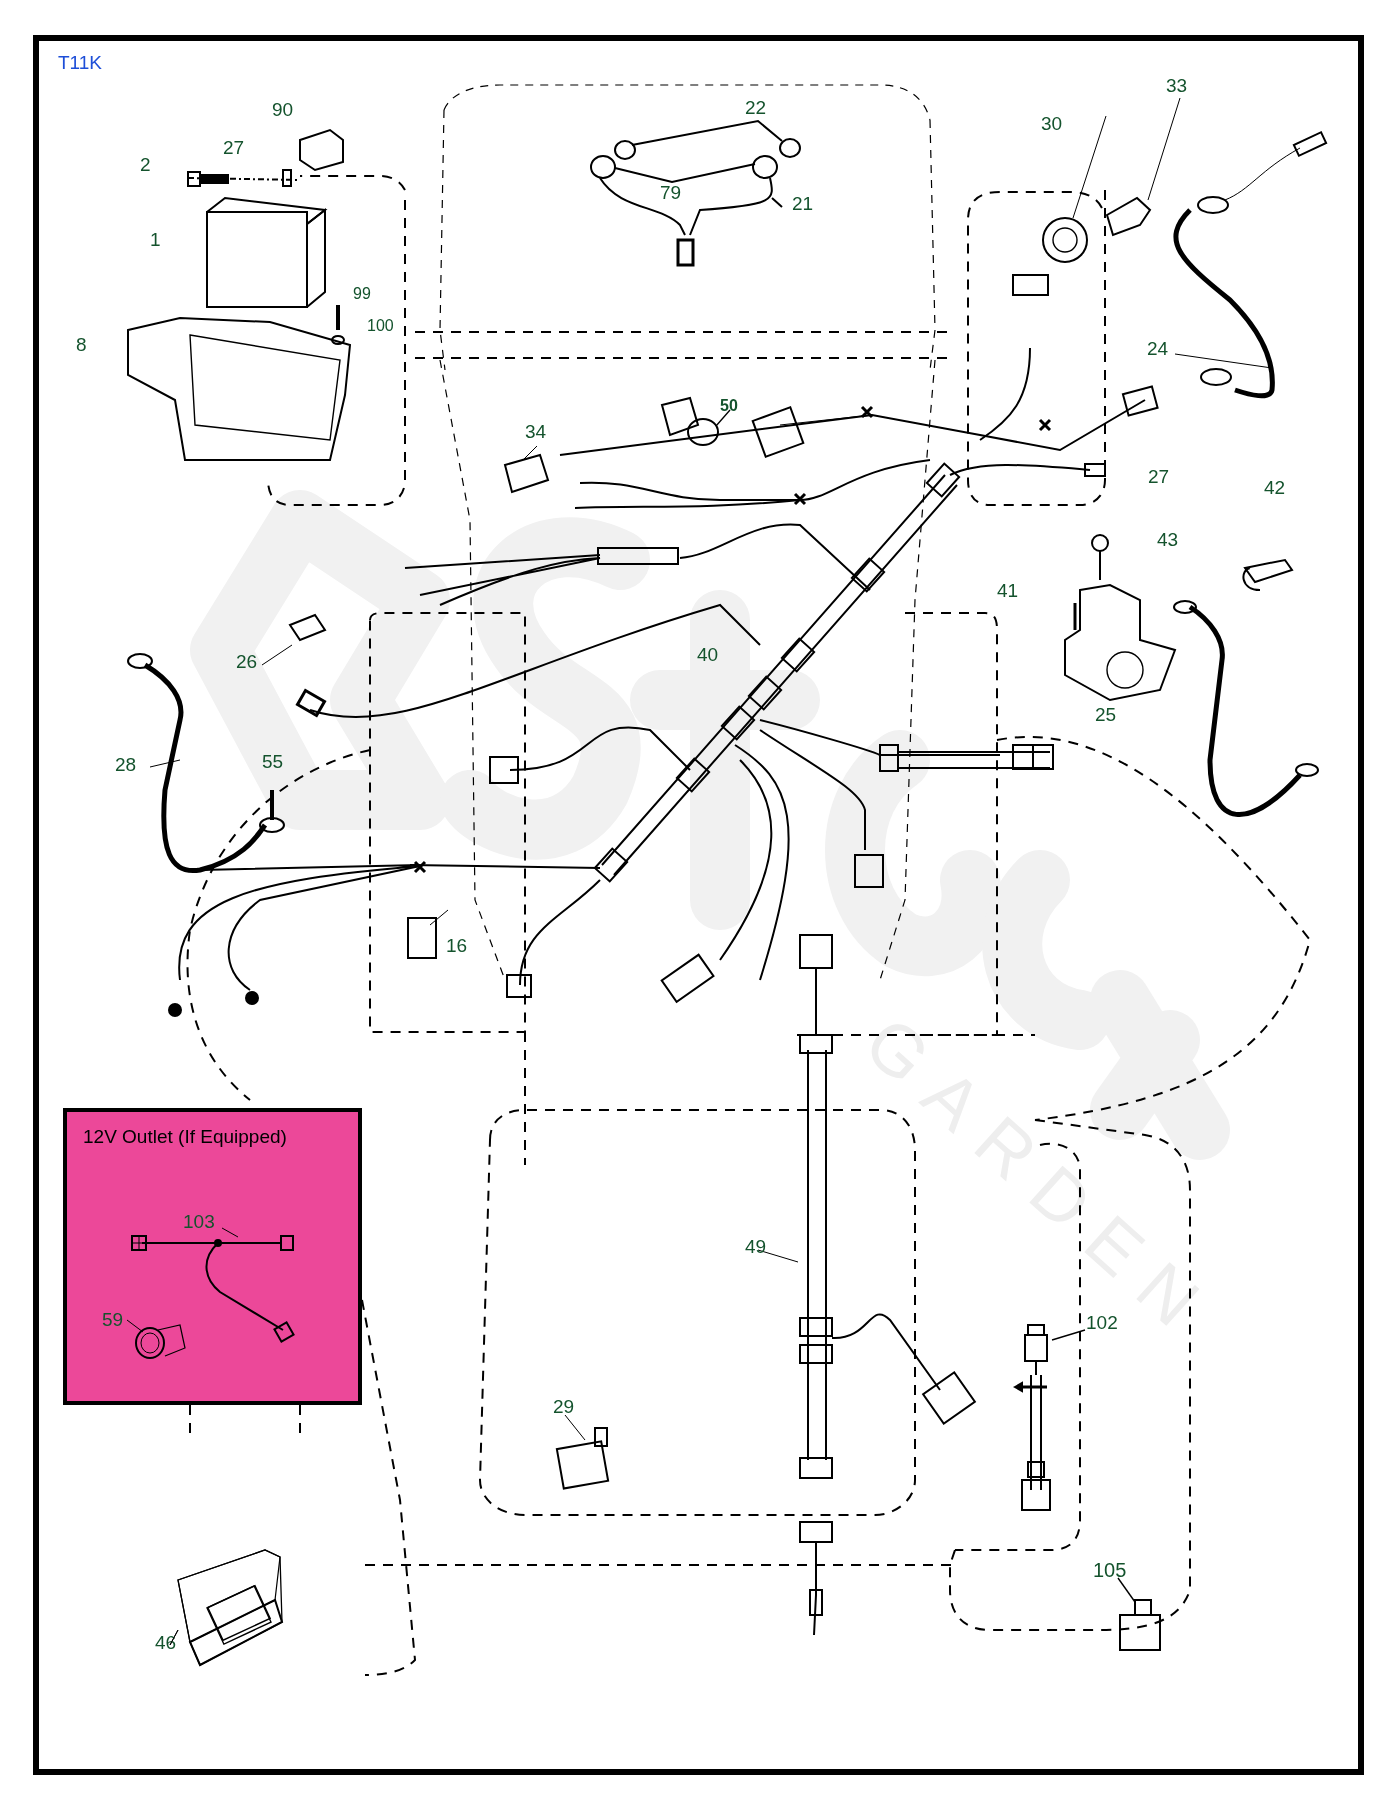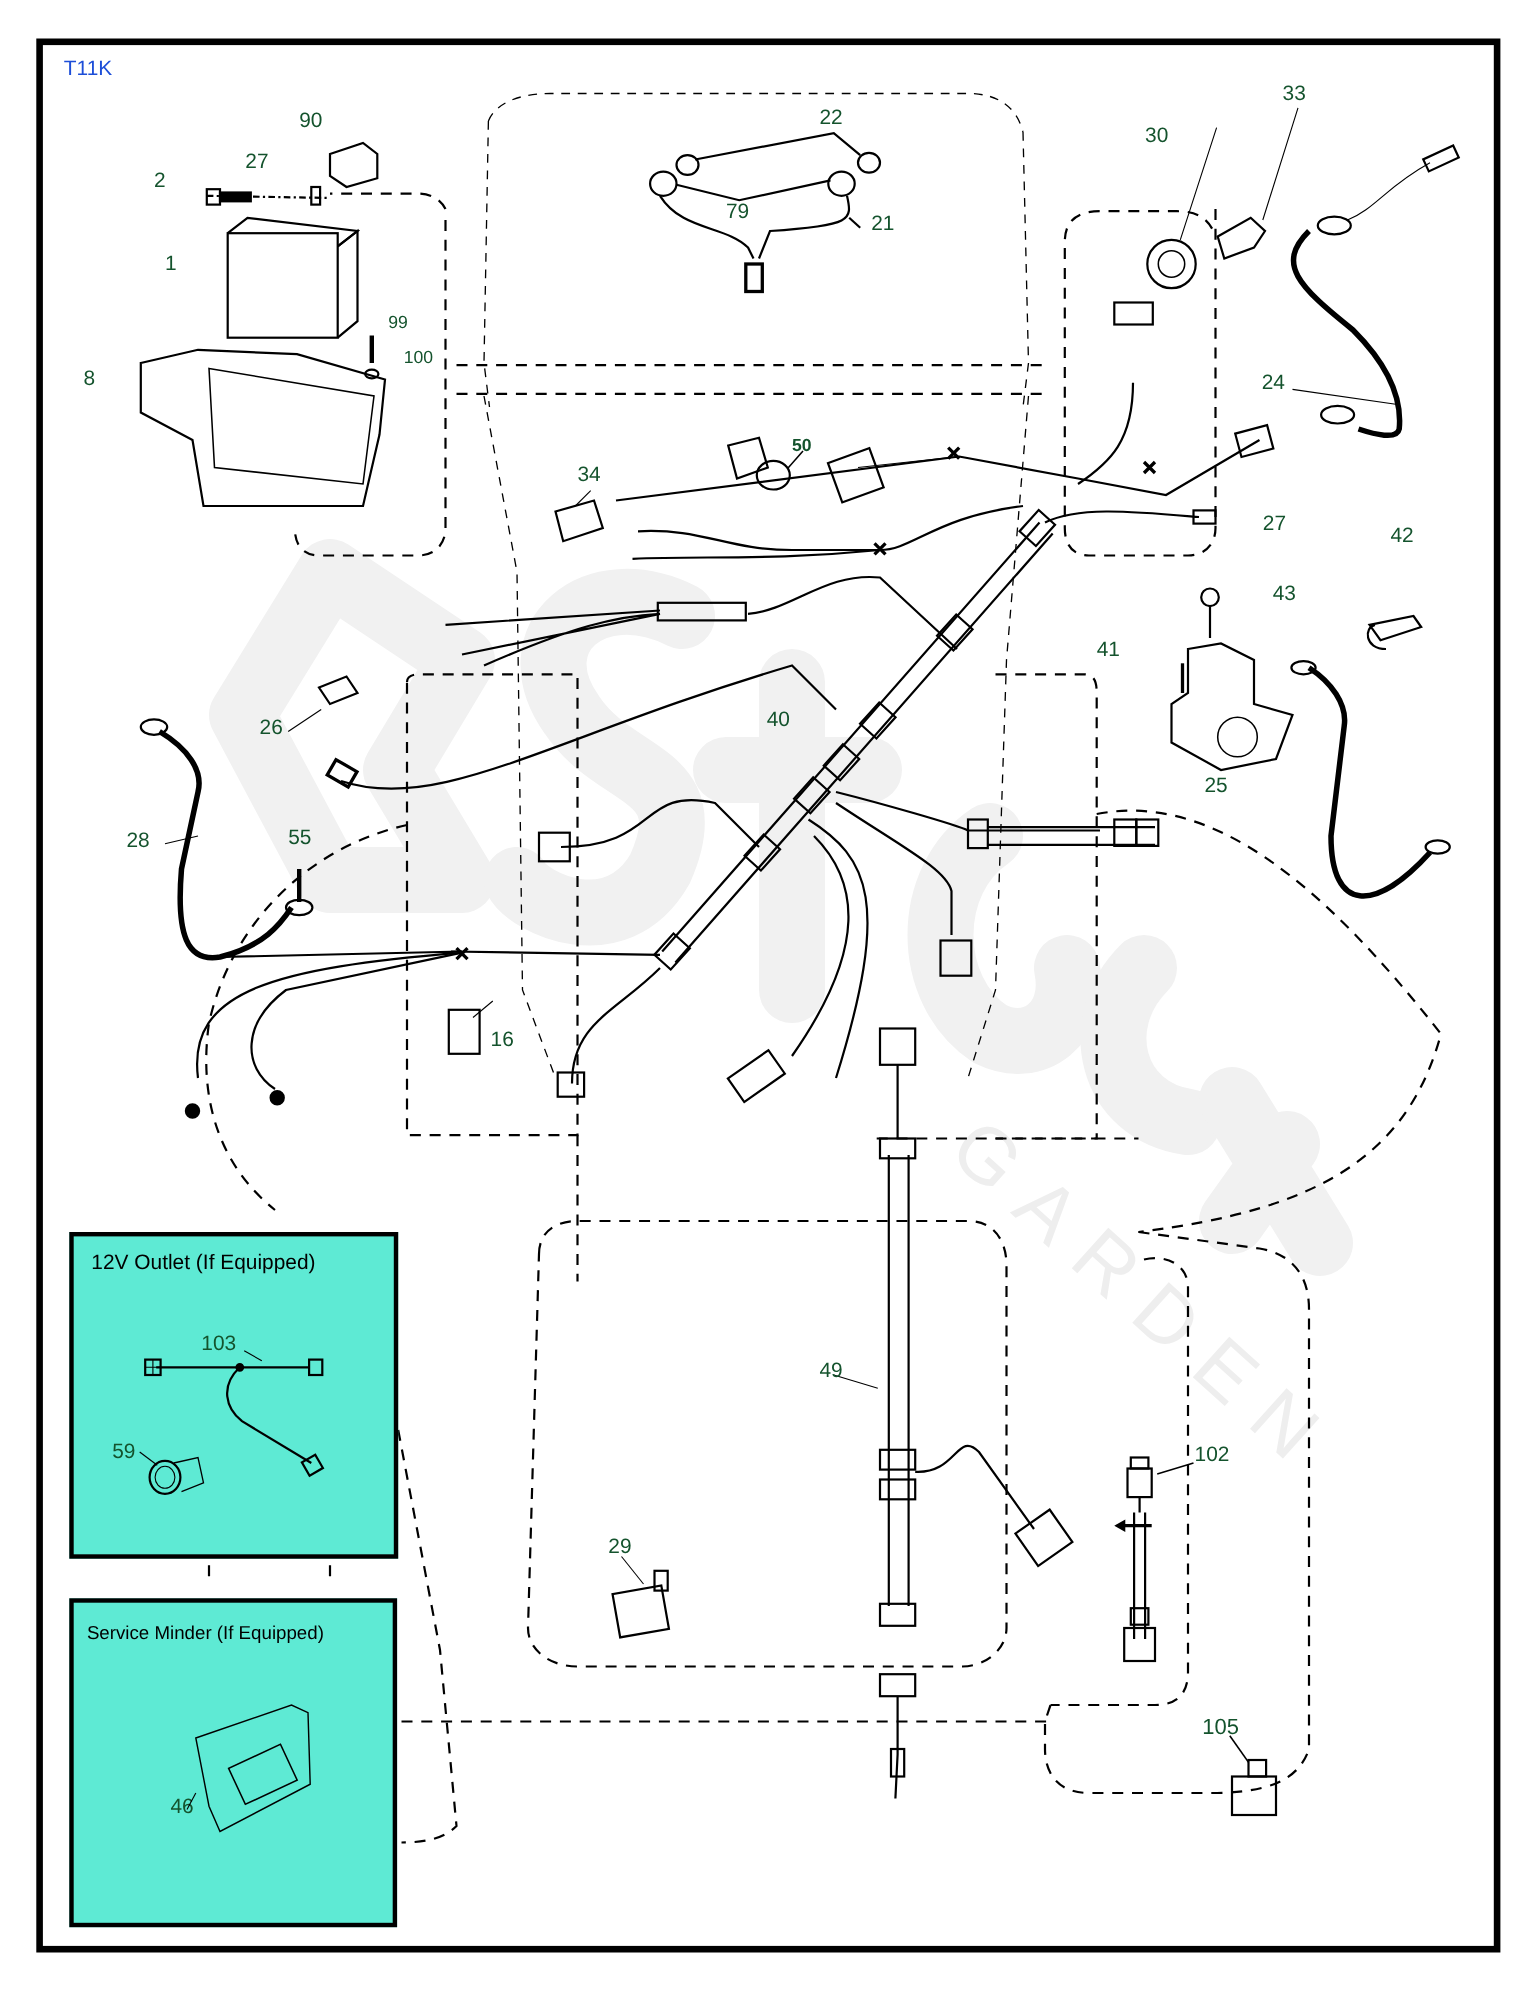--- a/index.html
+++ b/index.html
@@ -2,21 +2,21 @@
 <html><head>
 <meta charset="utf-8">
 <style>
   html,body{margin:0;padding:0;background:#ffffff;}
   body{width:1394px;height:1811px;position:relative;overflow:hidden;font-family:"Liberation Sans",sans-serif;}
   #diagram{position:absolute;left:0;top:0;width:1394px;height:1811px;}
   .frame{position:absolute;left:33px;top:35px;width:1319px;height:1728px;border:6px solid #000;box-sizing:content-box;}
   .model-code{position:absolute;left:58px;top:52px;font-size:19px;color:#1d4ed8;}
   .callout{position:absolute;font-size:19px;color:#14532d;line-height:1;white-space:nowrap;}
   .callout.bold{font-weight:bold;}
-  .inset{position:absolute;border:4px solid #000;background:#5eead4;box-sizing:border-box;margin-top:12px;}
+  .inset{position:absolute;border:4px solid #000;background:#ec4899;box-sizing:border-box;}
   .inset-title{position:absolute;left:16px;top:14px;font-size:19px;color:#000;white-space:nowrap;}
   svg text{font-family:"Liberation Sans",sans-serif;}
   .watermark{position:absolute;left:0;top:0;pointer-events:none;}
 </style>
 </head>
 <body>
 
 <div id="diagram">
 
   <svg class="watermark" width="1394" height="1811">
@@ -264,23 +264,20 @@
   <div class="callout" style="left:1086px;top:1313px">102</div>
   <div class="callout" style="left:553px;top:1397px">29</div>
   <div class="callout" style="left:1093px;top:1560px;font-size:20px">105</div>
 
   <div class="inset" style="left:63px;top:1108px;width:299px;height:297px">
     <div class="inset-title">12V Outlet (If Equipped)</div>
   </div>
   <div class="callout" style="left:183px;top:1212px">103</div>
   <div class="callout" style="left:102px;top:1310px">59</div>
 
-  <div class="inset" style="left:63px;top:1441px;width:298px;height:299px">
-    <div class="inset-title" style="font-size:17px;top:18px;left:12px">Service Minder (If Equipped)</div>
-  </div>
   <div class="callout" style="left:155px;top:1633px">46</div>
 
   <svg width="1394" height="1811" style="position:absolute;left:0;top:0;pointer-events:none">
     <g fill="none" stroke="#000" stroke-width="2">
       <path d="M142 1243 L280 1243"></path>
       <rect x="132" y="1236" width="14" height="14"></rect>
       <path d="M139 1236 L139 1250 M132 1243 L146 1243" stroke-width="1"></path>
       <rect x="281" y="1236" width="12" height="14"></rect>
       <circle cx="218" cy="1243" r="3" fill="#000"></circle>
       <path d="M218 1243 C200 1260 205 1280 220 1292 L283 1330"></path>

